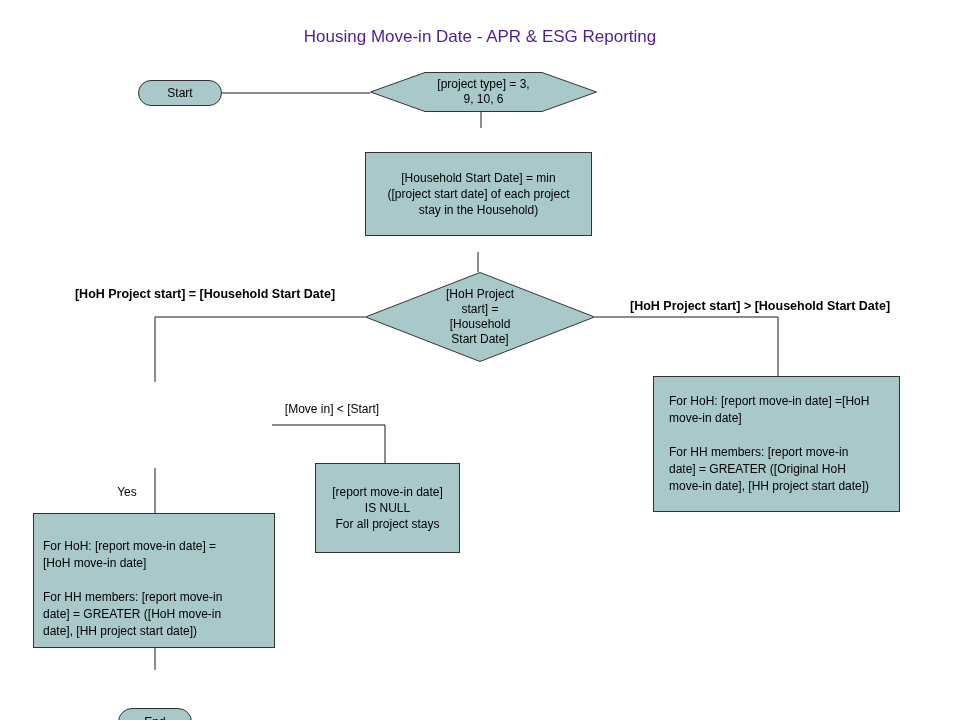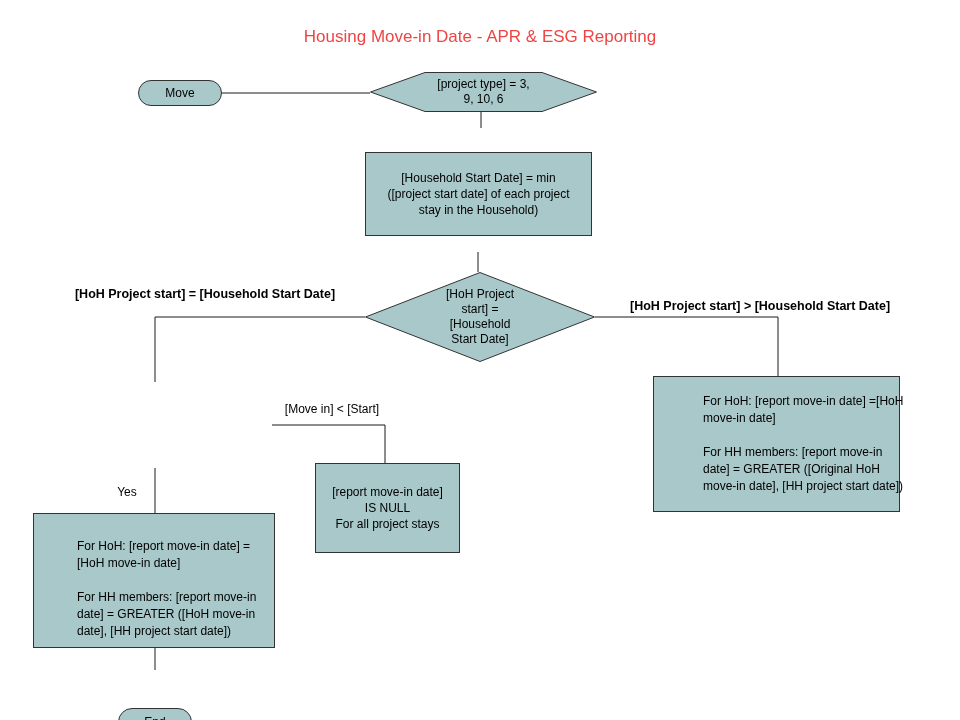--- a/index.html
+++ b/index.html
@@ -3,36 +3,36 @@
 <meta charset="utf-8">
 <style>
   * { margin:0; padding:0; box-sizing:border-box; }
   html,body { background:#fff; }
   .canvas {
     position:relative; width:960px; height:720px; background:#fff;
     font-family:"Liberation Sans", sans-serif; color:#000; overflow:hidden;
   }
   .title {
     position:absolute; left:0; top:27px; width:960px; text-align:center;
-    font-size:17px; color:#ef4444;
+    font-size:17px; color:#4c1d95;
   }
   svg.connectors { position:absolute; left:0; top:0; width:960px; height:720px; }
   svg.connectors path { fill:none; stroke:#1a1a1a; stroke-width:1; }
   .node { position:absolute; }
   .node > svg { position:absolute; left:0; top:0; width:100%; height:100%; display:block; }
   .node > svg polygon { fill:var(--node-fill,#a9c8ca); stroke:var(--node-border,#333); stroke-width:1; }
   .shape-fill { background:var(--node-fill,#a9c8ca); border:1px solid var(--node-border,#333); }
   .stadium { border-radius:14px; }
   .nlabel {
     position:absolute; left:0; top:0; width:100%; height:100%;
     display:flex; align-items:center; justify-content:center;
     font-size:12px; line-height:15px; white-space:pre-line; text-align:center;
   }
   .nlabel.box3 { line-height:16px; }
-  .nlabel.para { justify-content:flex-start; text-align:left; line-height:17px;margin-left:34px; }
+  .nlabel.para { justify-content:flex-start; text-align:left; line-height:17px; }
   .nlabel.leftalign { text-align:left; }
   .edge-label { position:absolute; font-size:12px; white-space:nowrap; }
   .edge-label.bold { font-weight:bold; font-size:12.5px; }
 </style>
 </head>
 <body>
 
 <div class="canvas">
 
   <div class="title">Housing Move-in Date - APR &amp; ESG Reporting</div>
@@ -43,21 +43,21 @@
     <path d="M478 155 L478 168"></path>
     <path d="M478 252 L478 272"></path>
     <path d="M365 317 L155 317 L155 382"></path>
     <path d="M595 317 L778 317 L778 376"></path>
     <path d="M272 425 L385 425 L385 463"></path>
     <path d="M155 468 L155 513"></path>
     <path d="M155 648 L155 670"></path>
   </svg>
 
   <div class="node shape-fill stadium" style="left:138px;top:80px;width:84px;height:26px">
-    <div class="nlabel">Move</div>
+    <div class="nlabel">Start</div>
   </div>
 
   <div class="node" style="left:370px;top:72px;width:227px;height:40px">
     <svg viewBox="0 0 227 40" preserveAspectRatio="none">
       <polygon points="55,0.5 172,0.5 226.5,20 172,39.5 55,39.5 0.5,20"></polygon>
     </svg>
     <div class="nlabel">[project type] = 3,
 9, 10, 6</div>
   </div>
 

